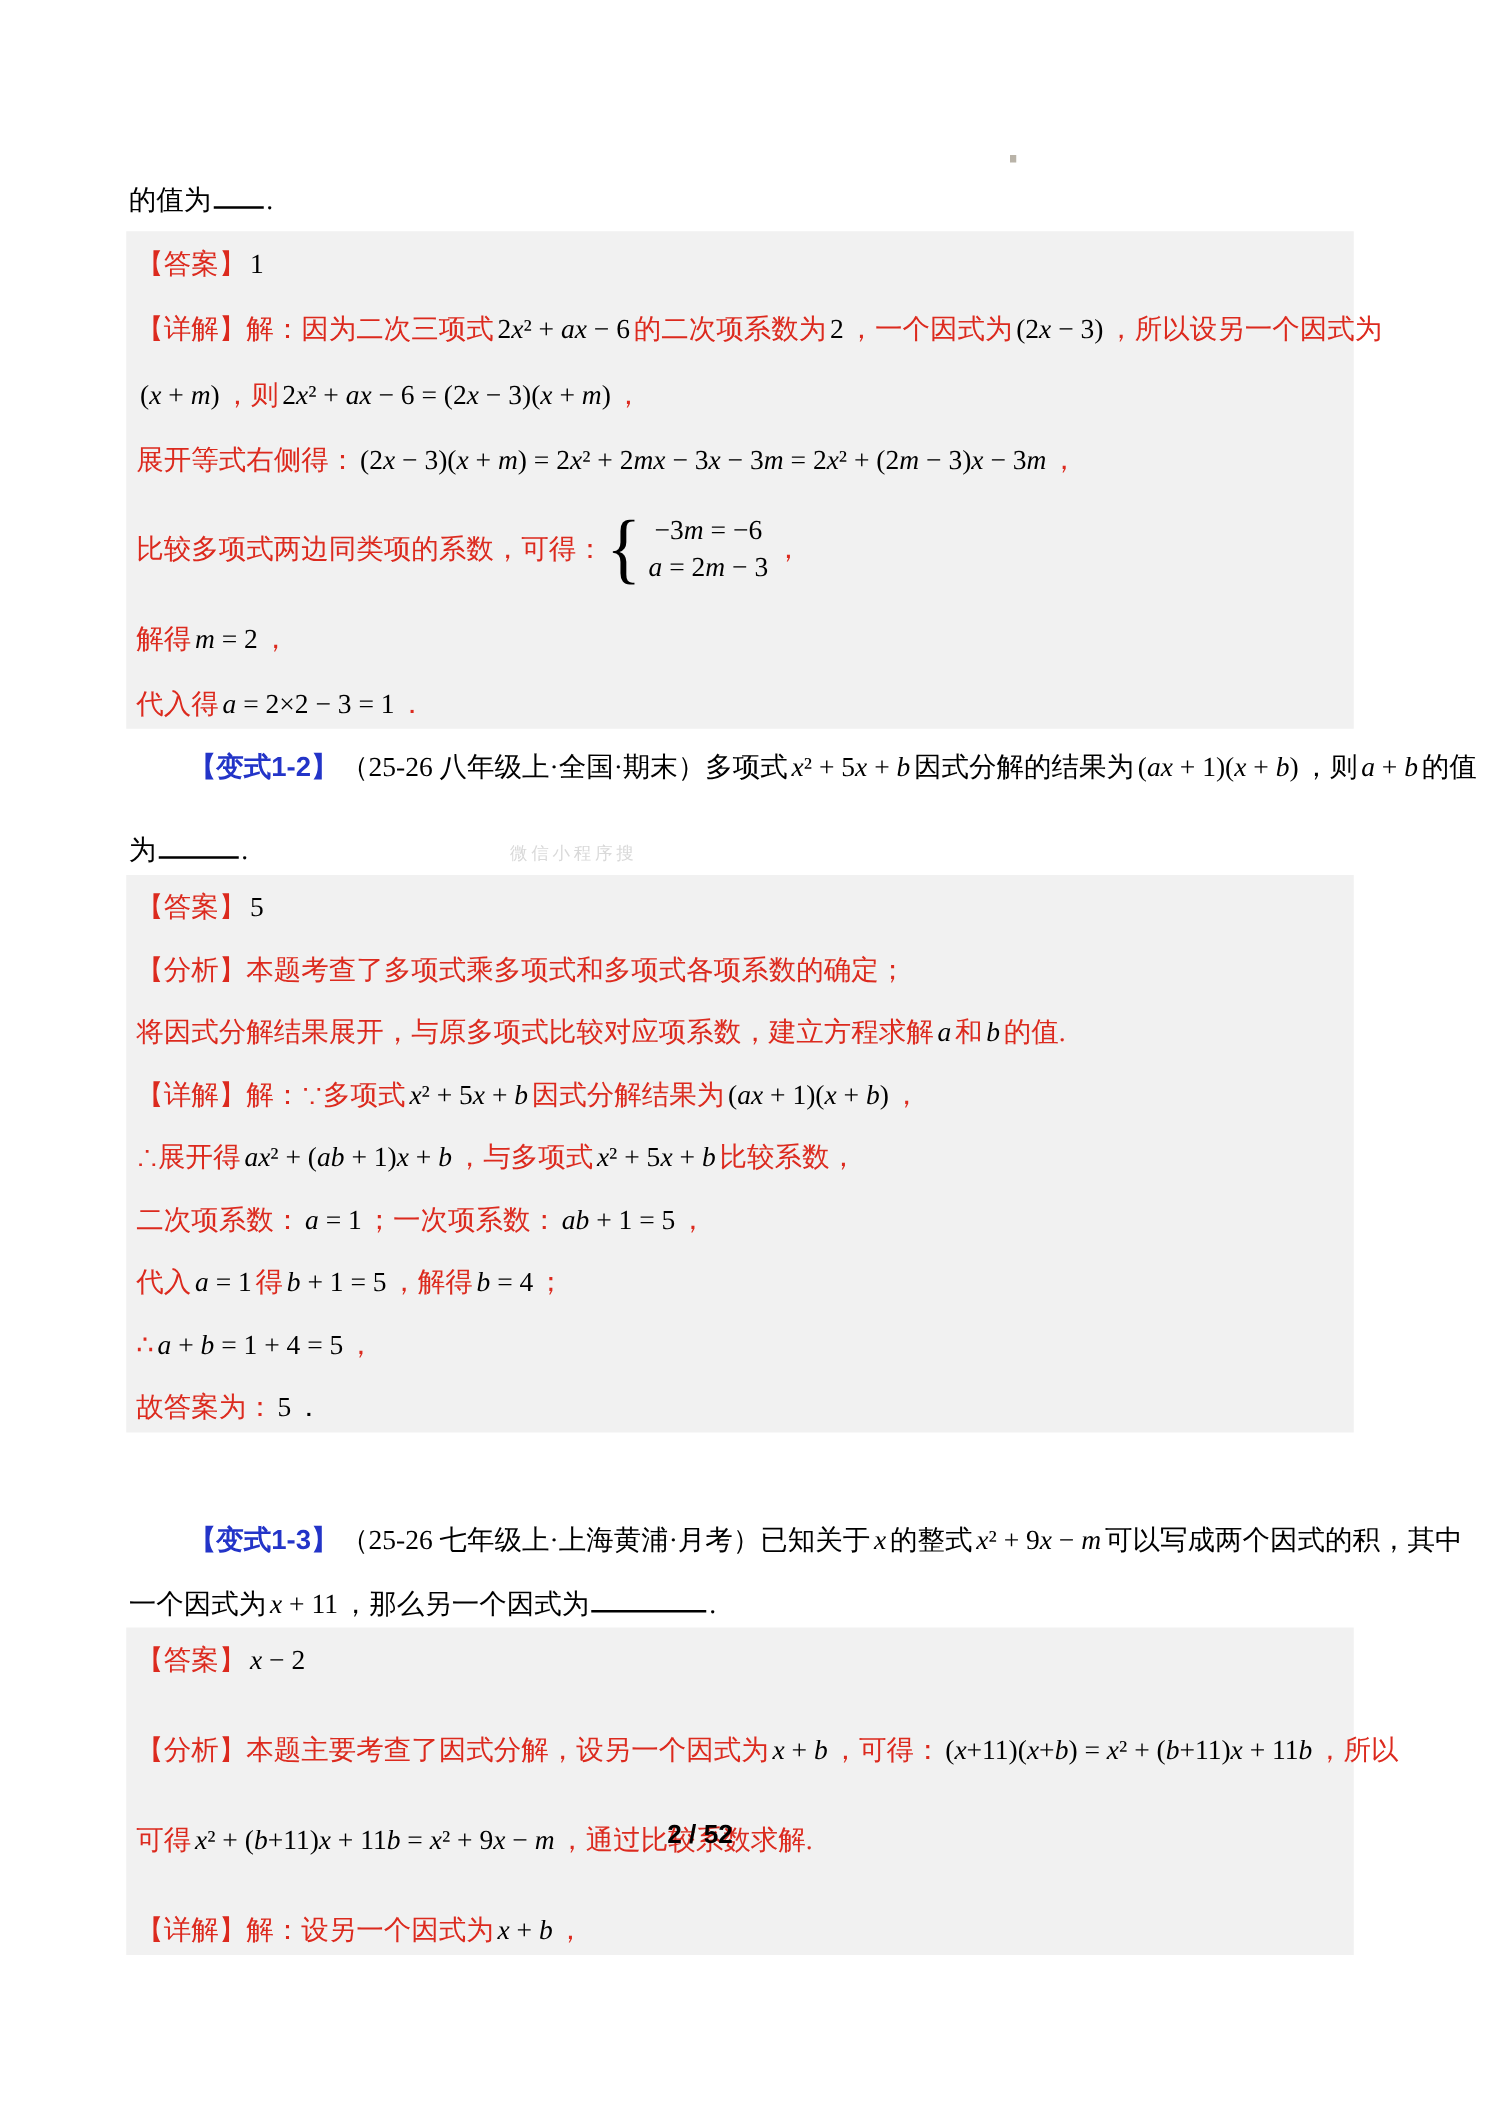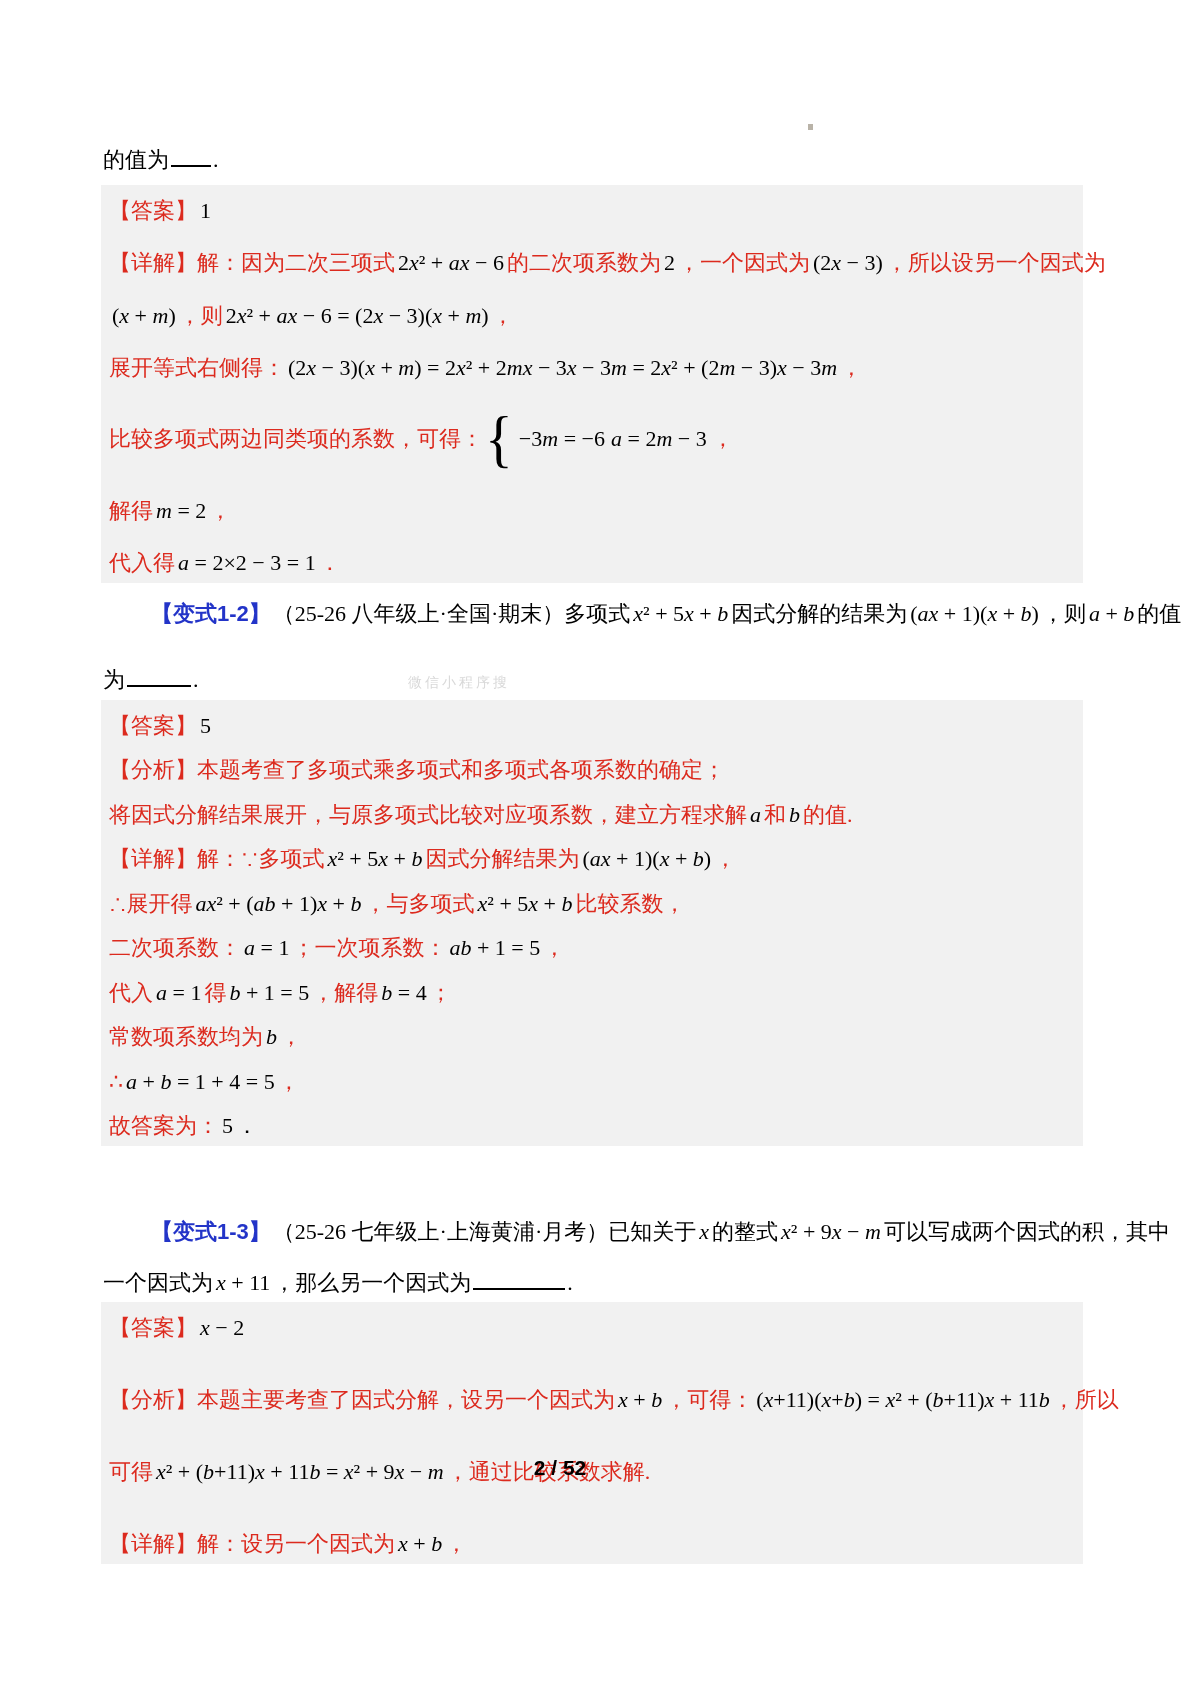--- a/index.html
+++ b/index.html
@@ -37,21 +37,21 @@
     display:inline-block;border-bottom:2px solid #000;height:18px;
     vertical-align:baseline;margin:0 2px;
   }
   .line.has-cases{height:66px;display:flex;align-items:center;}
   .cases{display:inline-flex;align-items:center;margin:0 2px;}
   .brace{
     font-size:58px;font-weight:100;line-height:62px;
     font-family:"Liberation Serif","DejaVu Serif",serif;
     transform:scaleY(1.08);margin-right:3px;
   }
-  .cases-col{display:inline-flex;flex-direction:row;align-items:flex-end;}
+  .cases-col{display:inline-flex;flex-direction:column;align-items:center;}
   .cases-row{line-height:30px;height:30px;}
   .watermark{
     color:var(--watermark);font-size:14px;letter-spacing:3px;
     font-family:"Liberation Sans","DejaVu Sans",sans-serif;
   }
   .footer{
     left:0;width:1120px;text-align:center;
     font-family:"Liberation Sans","DejaVu Sans",sans-serif;
     font-weight:bold;font-size:21px;
   }
@@ -93,21 +93,20 @@
   <div class="abs watermark" style="left:408px;top:674px;">微信小程序搜</div>
 
   <div class="abs ansbox" style="top:700px;height:446px;">
       <div class="line"><span class="label">【答案】</span><span class="math">5</span></div>
       <div class="line"><span class="label">【分析】</span><span class="red">本题考查了多项式乘多项式和多项式各项系数的确定；</span></div>
       <div class="line"><span class="red">将因式分解结果展开，与原多项式比较对应项系数，建立方程求解</span><span class="math"><i>a</i></span><span class="red">和</span><span class="math"><i>b</i></span><span class="red">的值.</span></div>
       <div class="line"><span class="label">【详解】</span><span class="red">解：∵多项式</span><span class="math"><i>x</i>² + 5<i>x</i> + <i>b</i></span><span class="red">因式分解结果为</span><span class="math">(<i>ax</i> + 1)(<i>x</i> + <i>b</i>)</span><span class="red">，</span></div>
       <div class="line"><span class="red">∴展开得</span><span class="math"><i>ax</i>² + (<i>ab</i> + 1)<i>x</i> + <i>b</i></span><span class="red">，与多项式</span><span class="math"><i>x</i>² + 5<i>x</i> + <i>b</i></span><span class="red">比较系数，</span></div>
       <div class="line"><span class="red">二次项系数：</span><span class="math"><i>a</i> = 1</span><span class="red">；一次项系数：</span><span class="math"><i>ab</i> + 1 = 5</span><span class="red">，</span></div>
       <div class="line"><span class="red">代入</span><span class="math"><i>a</i> = 1</span><span class="red">得</span><span class="math"><i>b</i> + 1 = 5</span><span class="red">，解得</span><span class="math"><i>b</i> = 4</span><span class="red">；</span></div>
-      <div class="line"><span class="red">常数项系数均为</span><span class="math"><i>b</i></span><span class="red">，</span></div>
       <div class="line"><span class="red">∴</span><span class="math"><i>a</i> + <i>b</i> = 1 + 4 = 5</span><span class="red">，</span></div>
       <div class="line"><span class="red">故答案为：</span><span class="math">5</span><span class="cn">．</span></div>
     </div>
 
   <div class="abs line qline" style="top:1218px;"><span class="blue">【变式1-3】</span><span class="cn">（25-26 七年级上·上海黄浦·月考）已知关于</span><span class="math"><i>x</i></span><span class="cn">的整式</span><span class="math"><i>x</i>² + 9<i>x</i> − <i>m</i></span><span class="cn">可以写成两个因式的积，其中</span></div>
 
   <div class="abs line qline" style="top:1269px;"><span class="cn">一个因式为</span><span class="math"><i>x</i> + 11</span><span class="cn">，那么另一个因式为</span><span class="blank" style="width: 92px;"></span><span class="cn">.</span></div>
 
   <div class="abs ansbox" style="top:1302px;height:262px;">
       <div class="line"><span class="label">【答案】</span><span class="math"><i>x</i> − 2</span></div>

